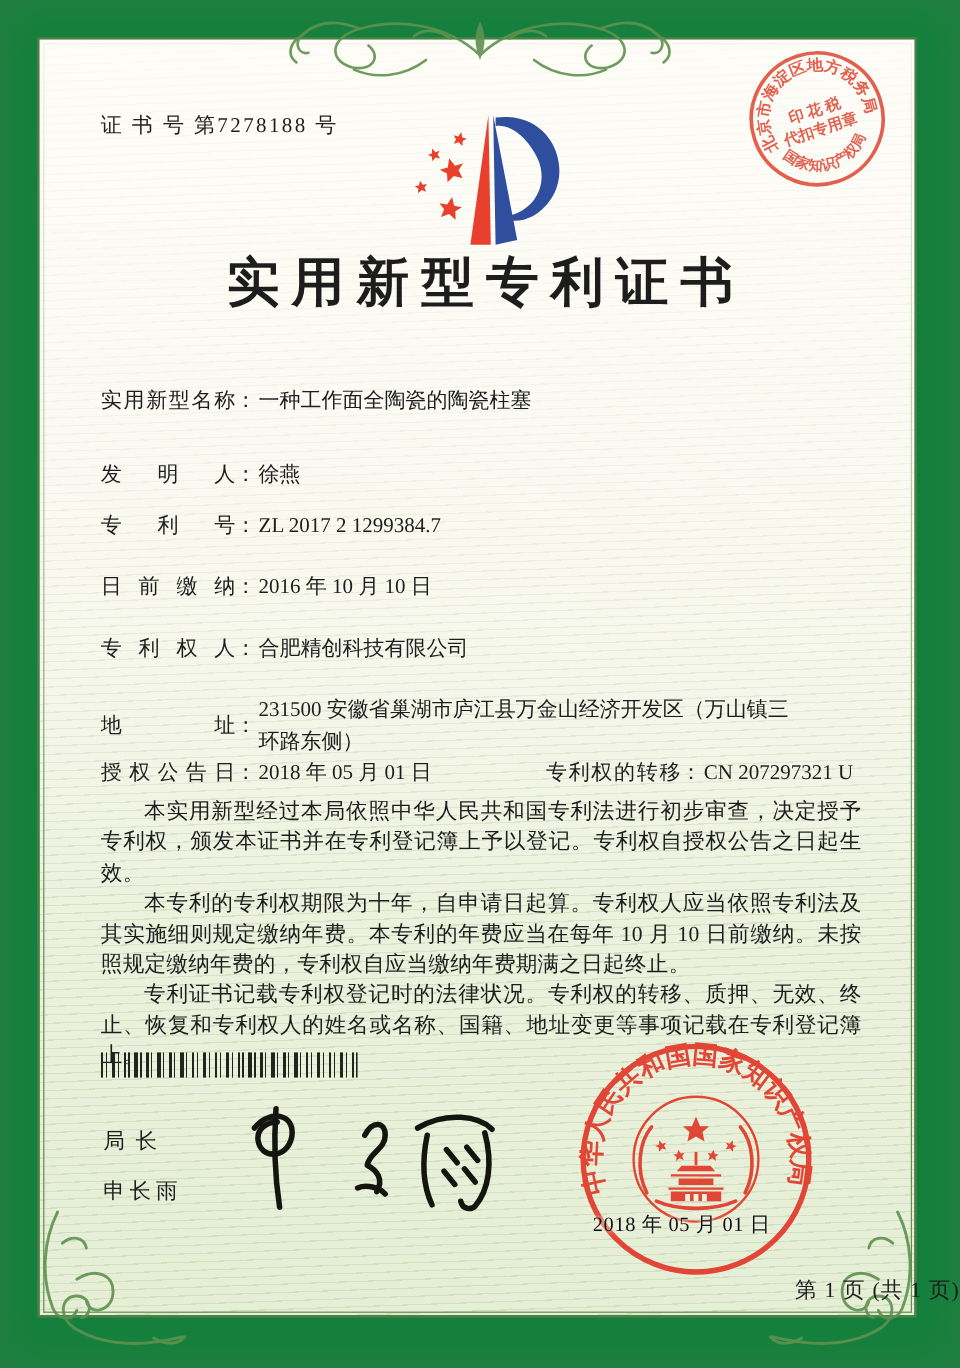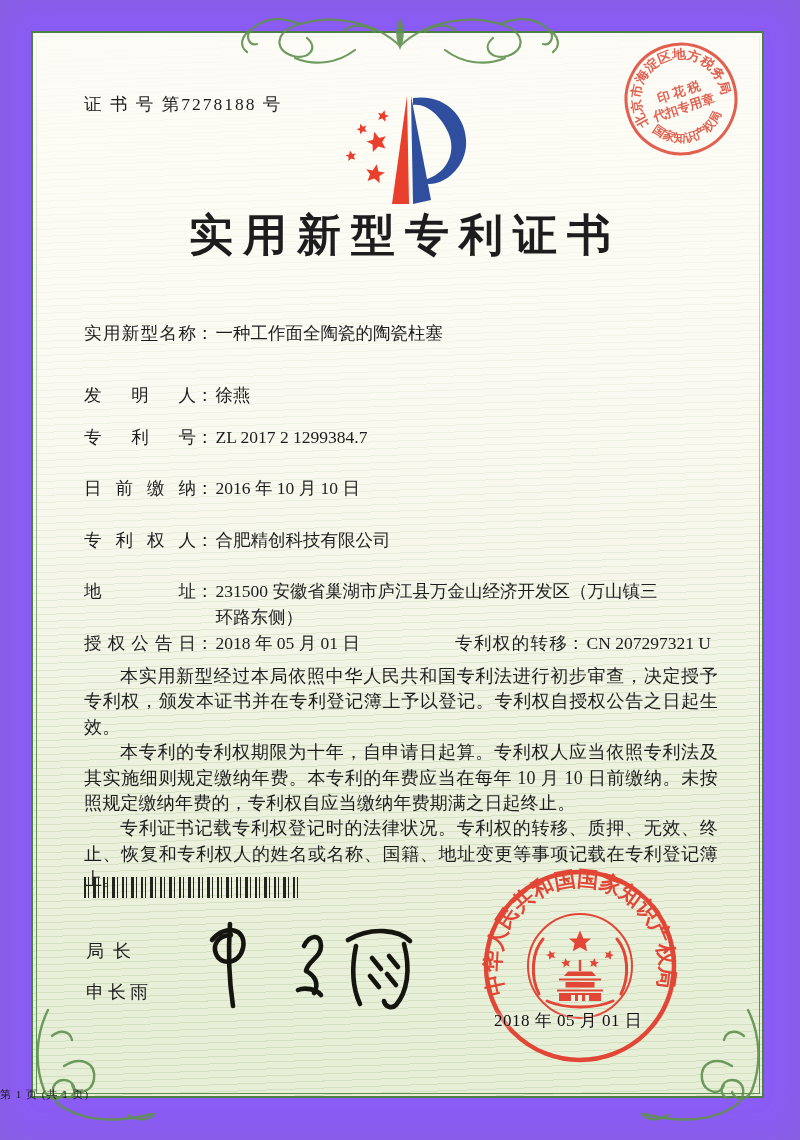--- a/index.html
+++ b/index.html
@@ -1,56 +1,56 @@
 <!DOCTYPE html>
 <html><head>
 <meta charset="utf-8">
 <style>
   html,body{margin:0;padding:0;}
   .paper{
     position:relative;width:800px;height:1140px;overflow:hidden;
-    background:#8b5cf6;
+    background:#15803d;
     font-family:"Liberation Serif","DejaVu Serif",serif;color:#1d1d1d;
     box-shadow:inset 0 0 40px rgba(120,115,95,.18);
   }
   
   .frame{
     position:absolute;left:31px;top:31px;width:729px;height:1063px;
     border:2.5px solid #4d8044;
     background:
       repeating-linear-gradient(178deg, rgba(124,168,96,0.20) 0px, rgba(124,168,96,0.20) 1px, rgba(0,0,0,0) 1px, rgba(0,0,0,0) 7px),
       linear-gradient(180deg,#fbfaf3 0%,#f6f6ea 40%,#ecf1dd 72%,#e6eed6 100%);
   }
   .frame-inner{position:absolute;inset:2.5px;border:1px solid #5d8f52;}
   .frame-wash{position:absolute;inset:0;pointer-events:none;
     background:linear-gradient(180deg, rgba(253,252,246,.92) 0%, rgba(253,252,246,.55) 34%, rgba(253,252,246,0) 68%);}
   .abs{position:absolute;}
   .cert-no{left:84px;top:92px;font-size:17.5px;letter-spacing:2px;}
   .title{left:0;right:0;top:206px;text-align:center;font-size:44px;font-weight:700;
     letter-spacing:10px;text-indent:10px;}
-  .frow{left:84px;display:flex;align-items:flex-start;font-size:17.5px;line-height:26px;}
+  .frow{left:84px;display:flex;align-items:center;font-size:17.5px;line-height:26px;}
   .flabel{display:inline-block;width:112px;text-align:justify;text-align-last:justify;white-space:nowrap;}
   .fcolon{margin:0 2px 0 0;}
   .fvalue{max-width:458px;}
   .grant-right{position:absolute;left:371px;top:0;display:flex;font-size:17.5px;line-height:26px;}
   .paras{left:84px;top:664px;width:634px;}
   .paras p{margin:0;text-indent:2em;font-size:18px;line-height:25.4px;text-align:justify;letter-spacing:.2px;}
   .barcode{left:84px;top:877px;width:214px;height:21px;
     background-image:repeating-linear-gradient(90deg,
       #24241f 0 2px, rgba(0,0,0,0) 2px 4px,
       #24241f 4px 5px, rgba(0,0,0,0) 5px 9px,
       #24241f 9px 12px, rgba(0,0,0,0) 12px 14px,
       #24241f 14px 15px, rgba(0,0,0,0) 15px 19px);}
   .sig-title{left:86px;top:939px;font-size:18px;letter-spacing:9px;}
   .sig-name{left:86px;top:980px;font-size:18px;letter-spacing:4px;}
   .sig-svg{left:192px;top:908px;}
   .seal-svg{left:480px;top:866px;opacity:.93;}
   .seal-date{left:494px;top:1009px;font-size:17px;letter-spacing:.5px;color:#101010;
     text-shadow:0 0 3px #f2f3e6,0 0 6px #f2f3e6;}
-  .footer{left:0;right:0;top:1087px;text-align:left;font-size:11px;letter-spacing:1px;}
+  .footer{left:0;right:0;top:1063px;text-align:right;font-size:18px;letter-spacing:1px;}
   .stamp-svg{left:620px;top:38px;transform:rotate(-18deg);opacity:.9;}
   .orn{pointer-events:none;}
 </style>
 </head>
 <body>
 
 <div class="paper">
 
   <div class="frame">
     <div class="frame-inner"></div>

